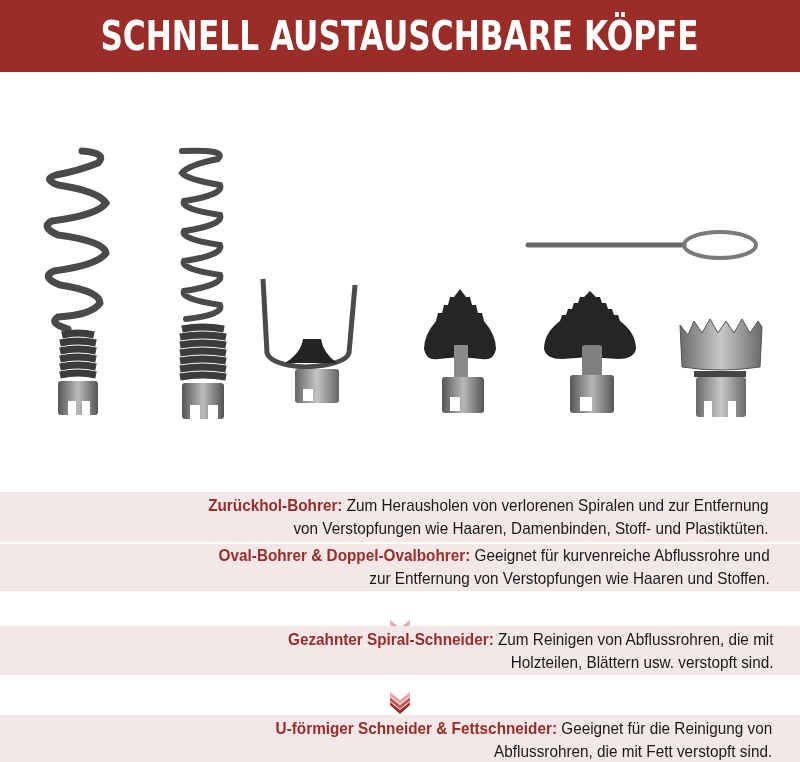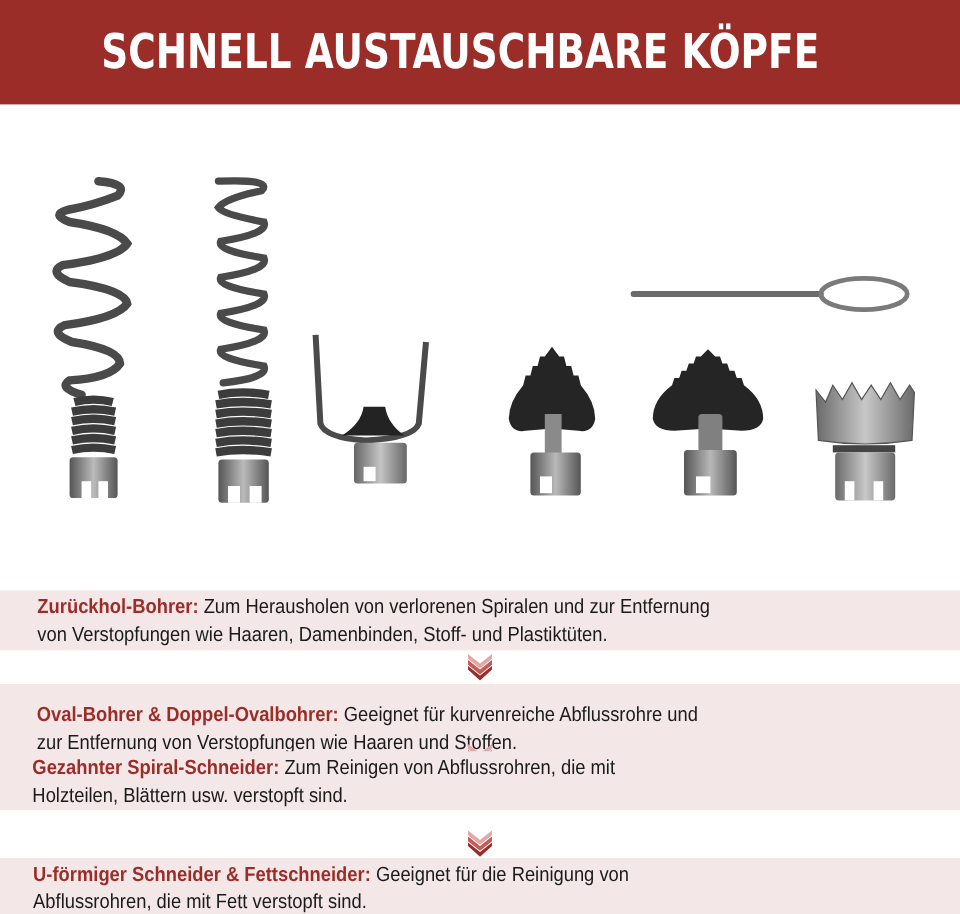--- a/index.html
+++ b/index.html
@@ -1,21 +1,21 @@
 <!DOCTYPE html>
 <html><head>
   <meta charset="utf-8">
   <style>
     html, body { margin:0; padding:0; }
     body { width:800px; height:762px; background:#ffffff; position:relative; overflow:hidden; font-family:"Liberation Sans", sans-serif; }
-    .header { position:absolute; left:0; top:0; width:800px; height:87px; background:#9b2d29; display:flex; align-items:center; justify-content:flex-start; }
+    .header { position:absolute; left:0; top:0; width:800px; height:72px; background:#9b2d29; display:flex; align-items:center; justify-content:center; }
     .header h1 { margin:0; color:#ffffff; font-family:"DejaVu Sans", sans-serif; font-weight:bold; font-size:40px; letter-spacing:0px; transform:scaleX(0.78); transform-origin:center; white-space:nowrap; }
     .tools { position:absolute; left:0; top:87px; width:800px; height:400px; }
     .tool { position:absolute; }
-    .panel { position:absolute; left:0; width:800px; background:#f4e7e7; text-align:left; font-size:17px; line-height:23px; color:#1a1a1a; font-family:"Liberation Sans", sans-serif; transform-origin:center; }
+    .panel { position:absolute; left:0; width:800px; background:#f4e7e7; text-align:right; font-size:17px; line-height:23px; color:#1a1a1a; font-family:"Liberation Sans", sans-serif; transform-origin:center; }
     .panel .inner { display:inline-block; transform:scaleX(0.9); }
     .panel .term { color:#9b2d29; font-weight:bold; }
     .arrow { position:absolute; left:388px; width:24px; height:22px; }
   </style>
 </head>
 <body>
 
 <div class="header">
   <h1>SCHNELL AUSTAUSCHBARE KÖPFE</h1>
 </div>
@@ -136,21 +136,21 @@
     <span>von Verstopfungen wie Haaren, Damenbinden, Stoff- und Plastiktüten.</span>
   </div>
 </div>
 
 <svg class="arrow" style="top:545px" viewBox="0 0 24 22">
   <path d="M2 0 L12 8 L22 0 L22 4 L12 12 L2 4Z" fill="#e3a7a5"></path>
   <path d="M2 5 L12 13 L22 5 L22 9 L12 17 L2 9Z" fill="#c65a56"></path>
   <path d="M2 10 L12 18 L22 10 L22 13 L12 22 L2 13Z" fill="#9b2d29"></path>
 </svg>
 
-<div class="panel" style="top:570px;height:47px;padding-top:14px">
+<div class="panel" style="top:544px;height:47px;padding-top:0">
   <div class="inner">
     <span class="term">Oval-Bohrer &amp; Doppel-Ovalbohrer:</span><span> Geeignet für kurvenreiche Abflussrohre und</span><br>
     <span>zur Entfernung von Verstopfungen wie Haaren und Stoffen.</span>
   </div>
 </div>
 
 <svg class="arrow" style="top:620px" viewBox="0 0 24 22">
   <path d="M2 0 L12 8 L22 0 L22 4 L12 12 L2 4Z" fill="#e3a7a5"></path>
   <path d="M2 5 L12 13 L22 5 L22 9 L12 17 L2 9Z" fill="#c65a56"></path>
   <path d="M2 10 L12 18 L22 10 L22 13 L12 22 L2 13Z" fill="#9b2d29"></path>

